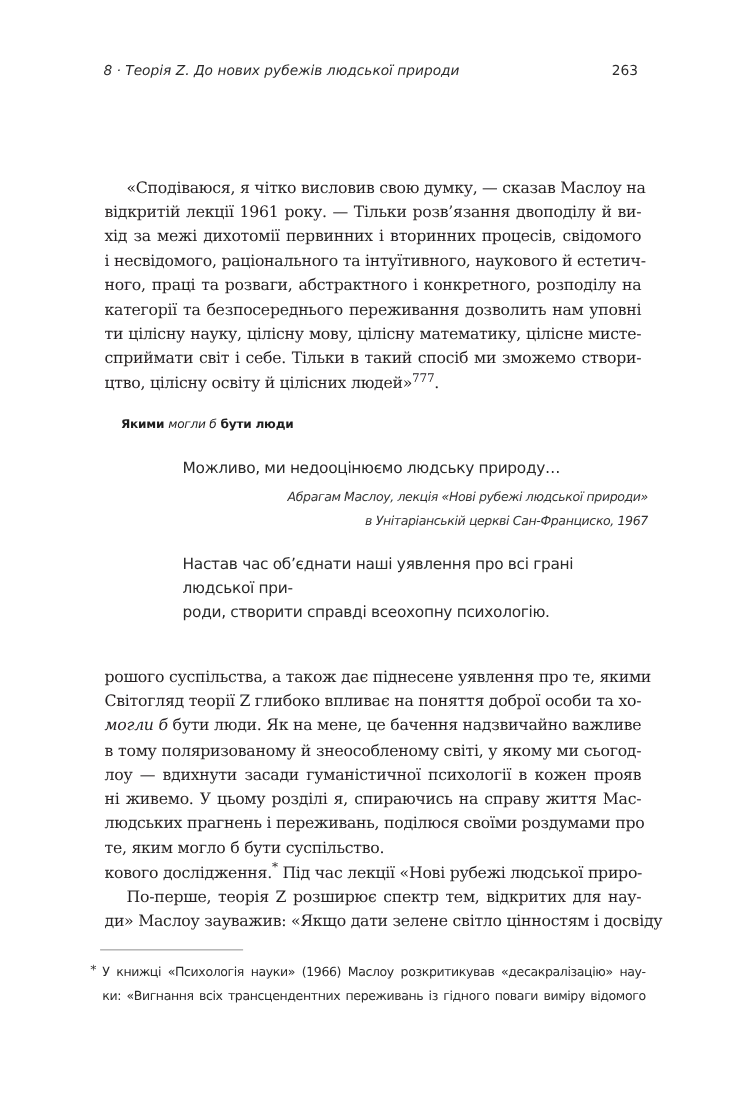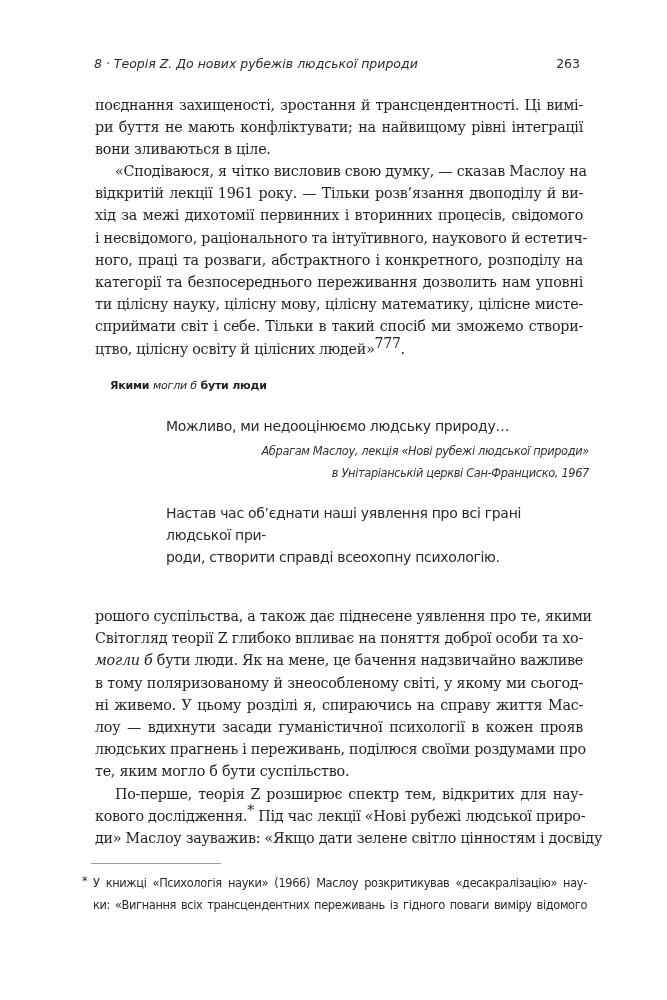--- a/index.html
+++ b/index.html
@@ -13,21 +13,21 @@
     .running-head .chap { position: absolute; left: 0; top: 0; }
     .running-head .pno { position: absolute; right: 0; top: 0; font-style: normal; }
     .serif {
       font-family: "DejaVu Serif", serif; font-size: 14.3px; line-height: 22.2px;
       color: #231f20; letter-spacing: -0.25px;
     }
     .block { position: absolute; left: 95px; width: 488px; margin: 0; }
     .line { display: block; white-space: nowrap; text-align: justify; text-align-last: justify; }
     .line.last { text-align-last: left; }
     .indent { padding-left: 20px; }
-    sup { font-size: 14px; line-height: 0; vertical-align: 6px; }
+    sup { font-size: 11px; line-height: 0; vertical-align: 6px; }
     .heading {
       position: absolute; left: 110px; top: 379px;
       font-family: "DejaVu Sans", sans-serif; font-size: 11px; font-weight: bold; color: #1f1f1f;
       letter-spacing: -0.2px;
     }
     .heading em { font-weight: normal; font-style: italic; }
     .epi { position: absolute; left: 166px; width: 416px;
       font-family: "DejaVu Sans", sans-serif; font-size: 14px; line-height: 22px; color: #2a2a2a; letter-spacing: -0.3px; }
     .attr { position: absolute; left: 259px; width: 330px;
       font-family: "DejaVu Sans", sans-serif; font-style: italic; font-size: 11.4px; line-height: 22px; color: #333; letter-spacing: -0.35px; text-align: right; }
@@ -40,25 +40,20 @@
 </head>
 <body>
 
 <div class="page">
 
   <div class="running-head">
     <span class="chap">8 · Теорія Z. До нових рубежів людської природи</span>
     <span class="pno">263</span>
   </div>
 
-  <p class="block serif" style="top:94px;">
-    <span class="line">поєднання захищеності, зростання й трансцендентності. Ці вимі-</span>
-    <span class="line">ри буття не мають конфліктувати; на найвищому рівні інтеграції</span>
-    <span class="line last">вони зливаються в ціле.</span>
-  </p>
 
   <p class="block serif" style="top:160px;">
     <span class="line indent">«Сподіваюся, я чітко висловив свою думку, — сказав Маслоу на</span>
     <span class="line">відкритій лекції 1961 року. — Тільки розв’язання двоподілу й ви-</span>
     <span class="line">хід за межі дихотомії первинних і вторинних процесів, свідомого</span>
     <span class="line">і несвідомого, раціонального та інтуїтивного, наукового й естетич-</span>
     <span class="line">ного, праці та розваги, абстрактного і конкретного, розподілу на</span>
     <span class="line">категорії та безпосереднього переживання дозволить нам уповні</span>
     <span class="line">ти цілісну науку, цілісну мову, цілісну математику, цілісне мисте-</span>
     <span class="line">сприймати світ і себе. Тільки в такий спосіб ми зможемо створи-</span>
@@ -80,29 +75,29 @@
   <div class="epi" style="top:502px;">
     <div>Настав час об’єднати наші уявлення про всі грані людської при-</div>
     <div>роди, створити справді всеохопну психологію.</div>
   </div>
 
   <p class="block serif" style="top:605px;">
     <span class="line">рошого суспільства, а також дає піднесене уявлення про те, якими</span>
     <span class="line">Світогляд теорії Z глибоко впливає на поняття доброї особи та хо-</span>
     <span class="line"><em>могли б</em><span> бути люди. Як на мене, це бачення надзвичайно важливе</span></span>
     <span class="line">в тому поляризованому й знеособленому світі, у якому ми сьогод-</span>
+    <span class="line">лоу — вдихнути засади гуманістичної психології в кожен прояв</span>
     <span class="line">ні живемо. У цьому розділі я, спираючись на справу життя Мас-</span>
-    <span class="line">лоу — вдихнути засади гуманістичної психології в кожен прояв</span>
     <span class="line">людських прагнень і переживань, поділюся своїми роздумами про</span>
     <span class="line last">те, яким могло б бути суспільство.</span>
   </p>
 
   <p class="block serif" style="top:783px;">
+    <span class="line"><span>кового дослідження.</span><sup>*</sup><span> Під час лекції «Нові рубежі людської приро-</span></span>
     <span class="line indent">По-перше, теорія Z розширює спектр тем, відкритих для нау-</span>
-    <span class="line"><span>кового дослідження.</span><sup>*</sup><span> Під час лекції «Нові рубежі людської приро-</span></span>
     <span class="line">ди» Маслоу зауважив: «Якщо дати зелене світло цінностям і досвіду</span>
   </p>
 
   <div class="rule"></div>
 
   <div class="footnote">
     <span class="star">*</span>
     <span class="fl">У книжці «Психологія науки» (1966) Маслоу розкритикував «десакралізацію» нау-</span>
     <span class="fl">ки: «Вигнання всіх трансцендентних переживань із гідного поваги виміру відомого</span>
   </div>

